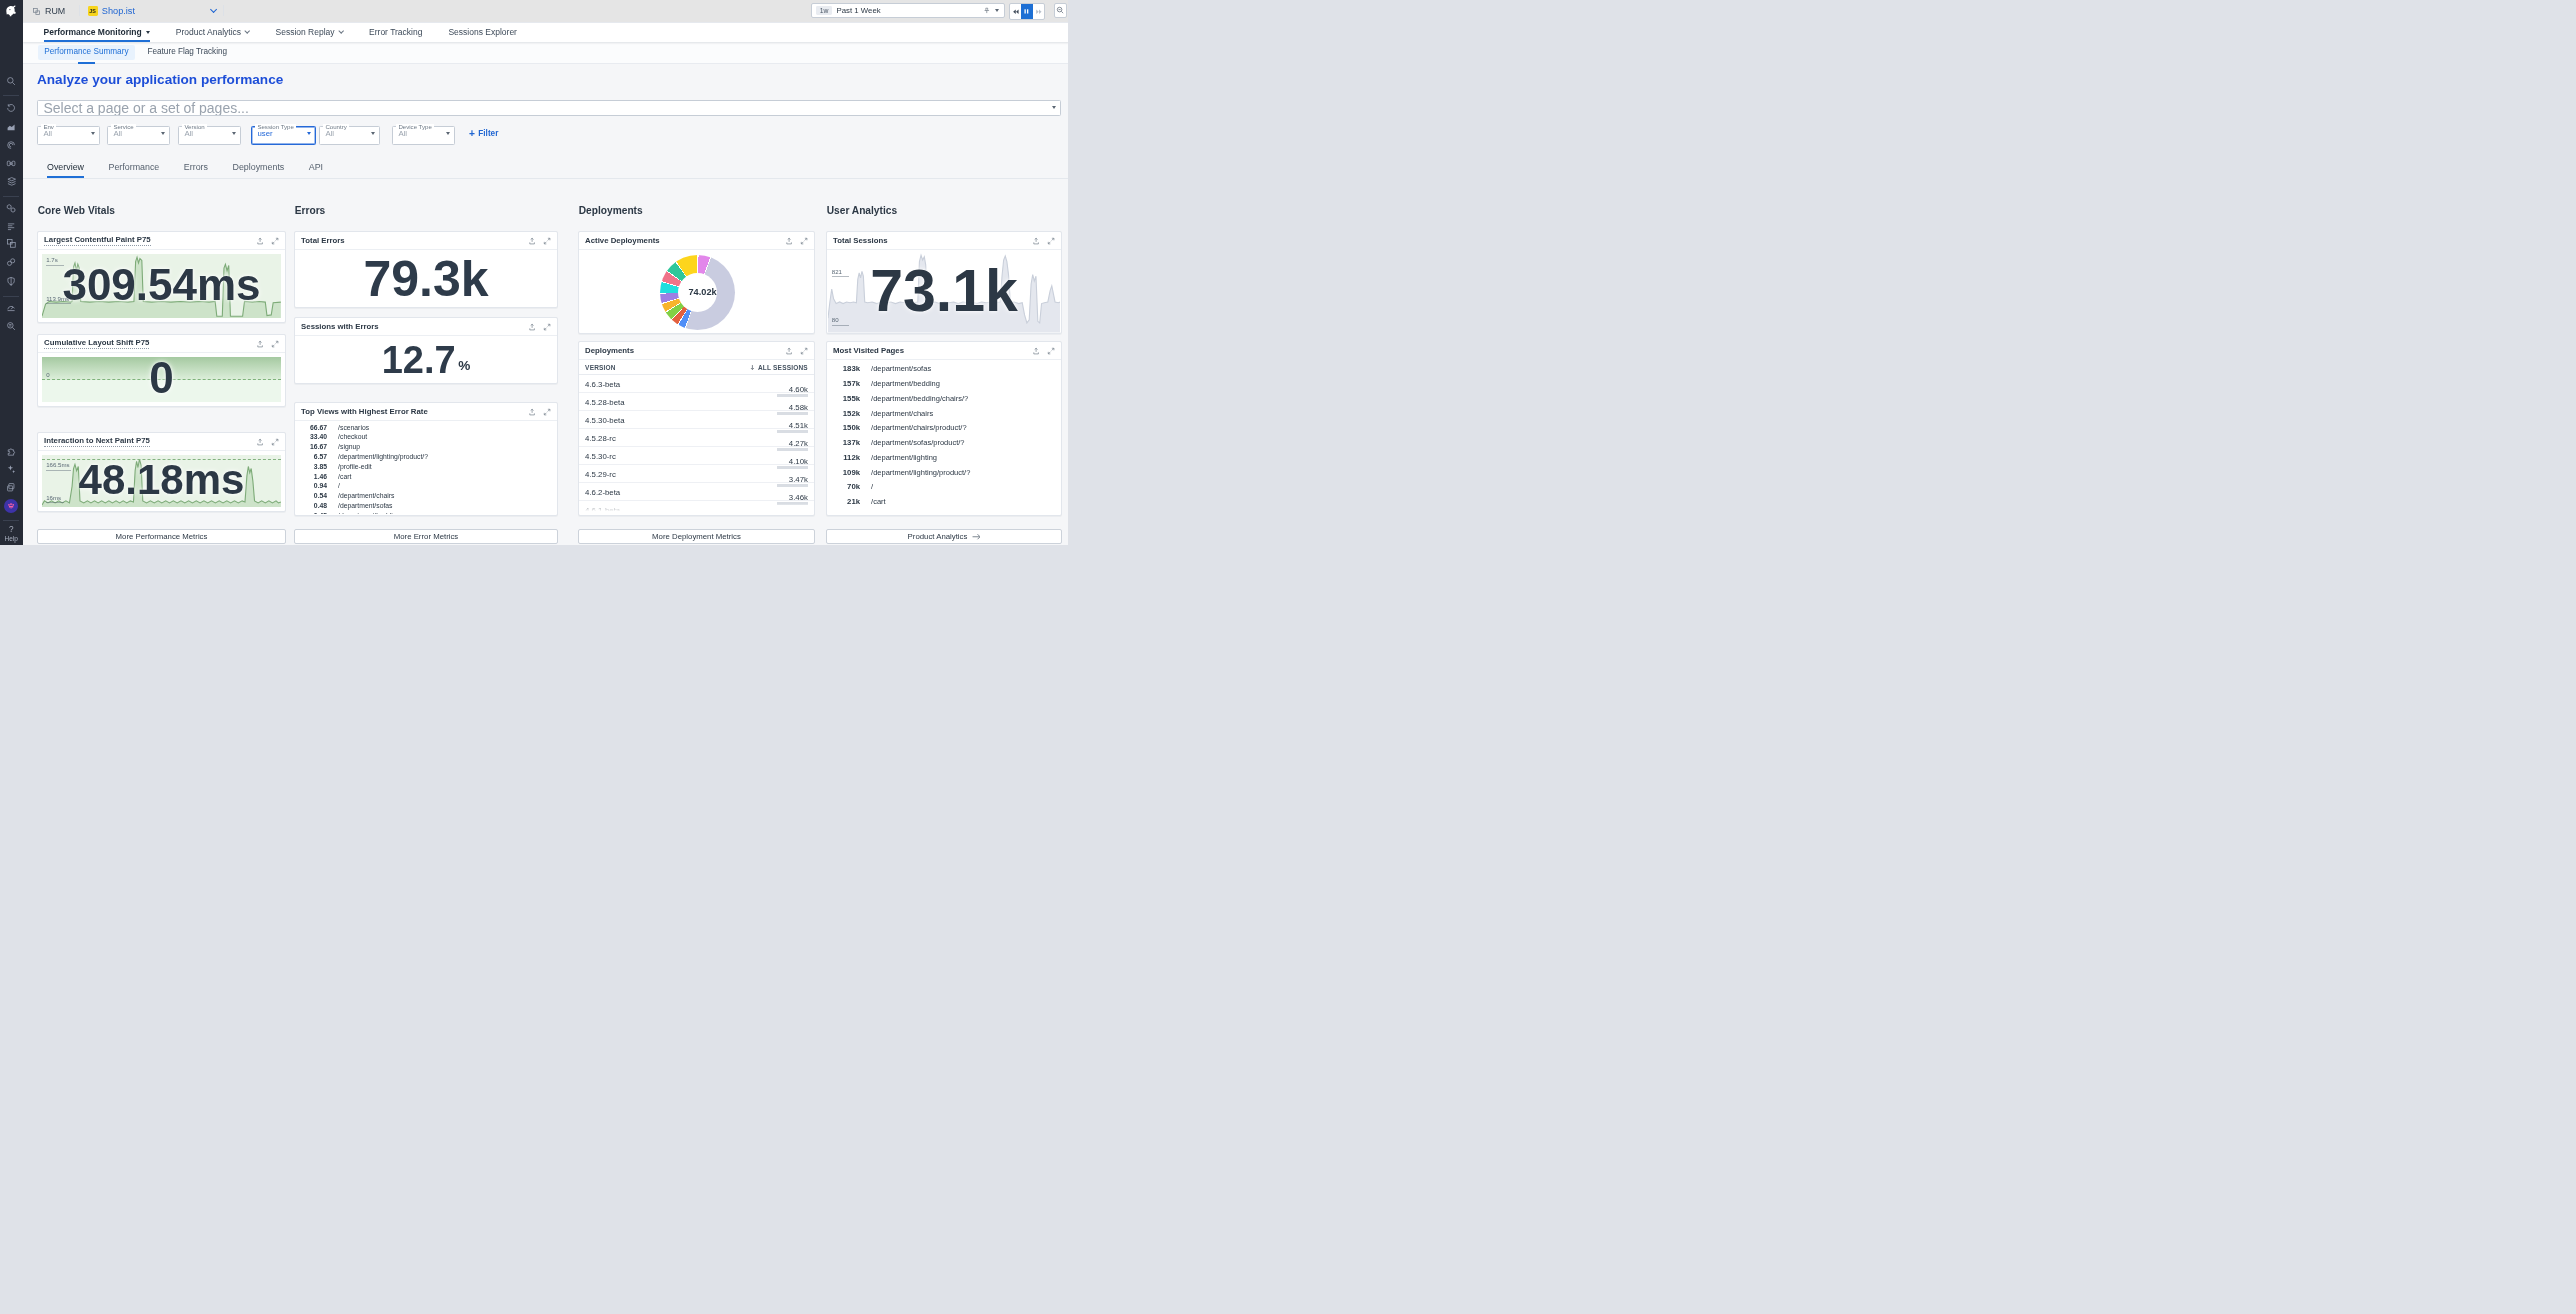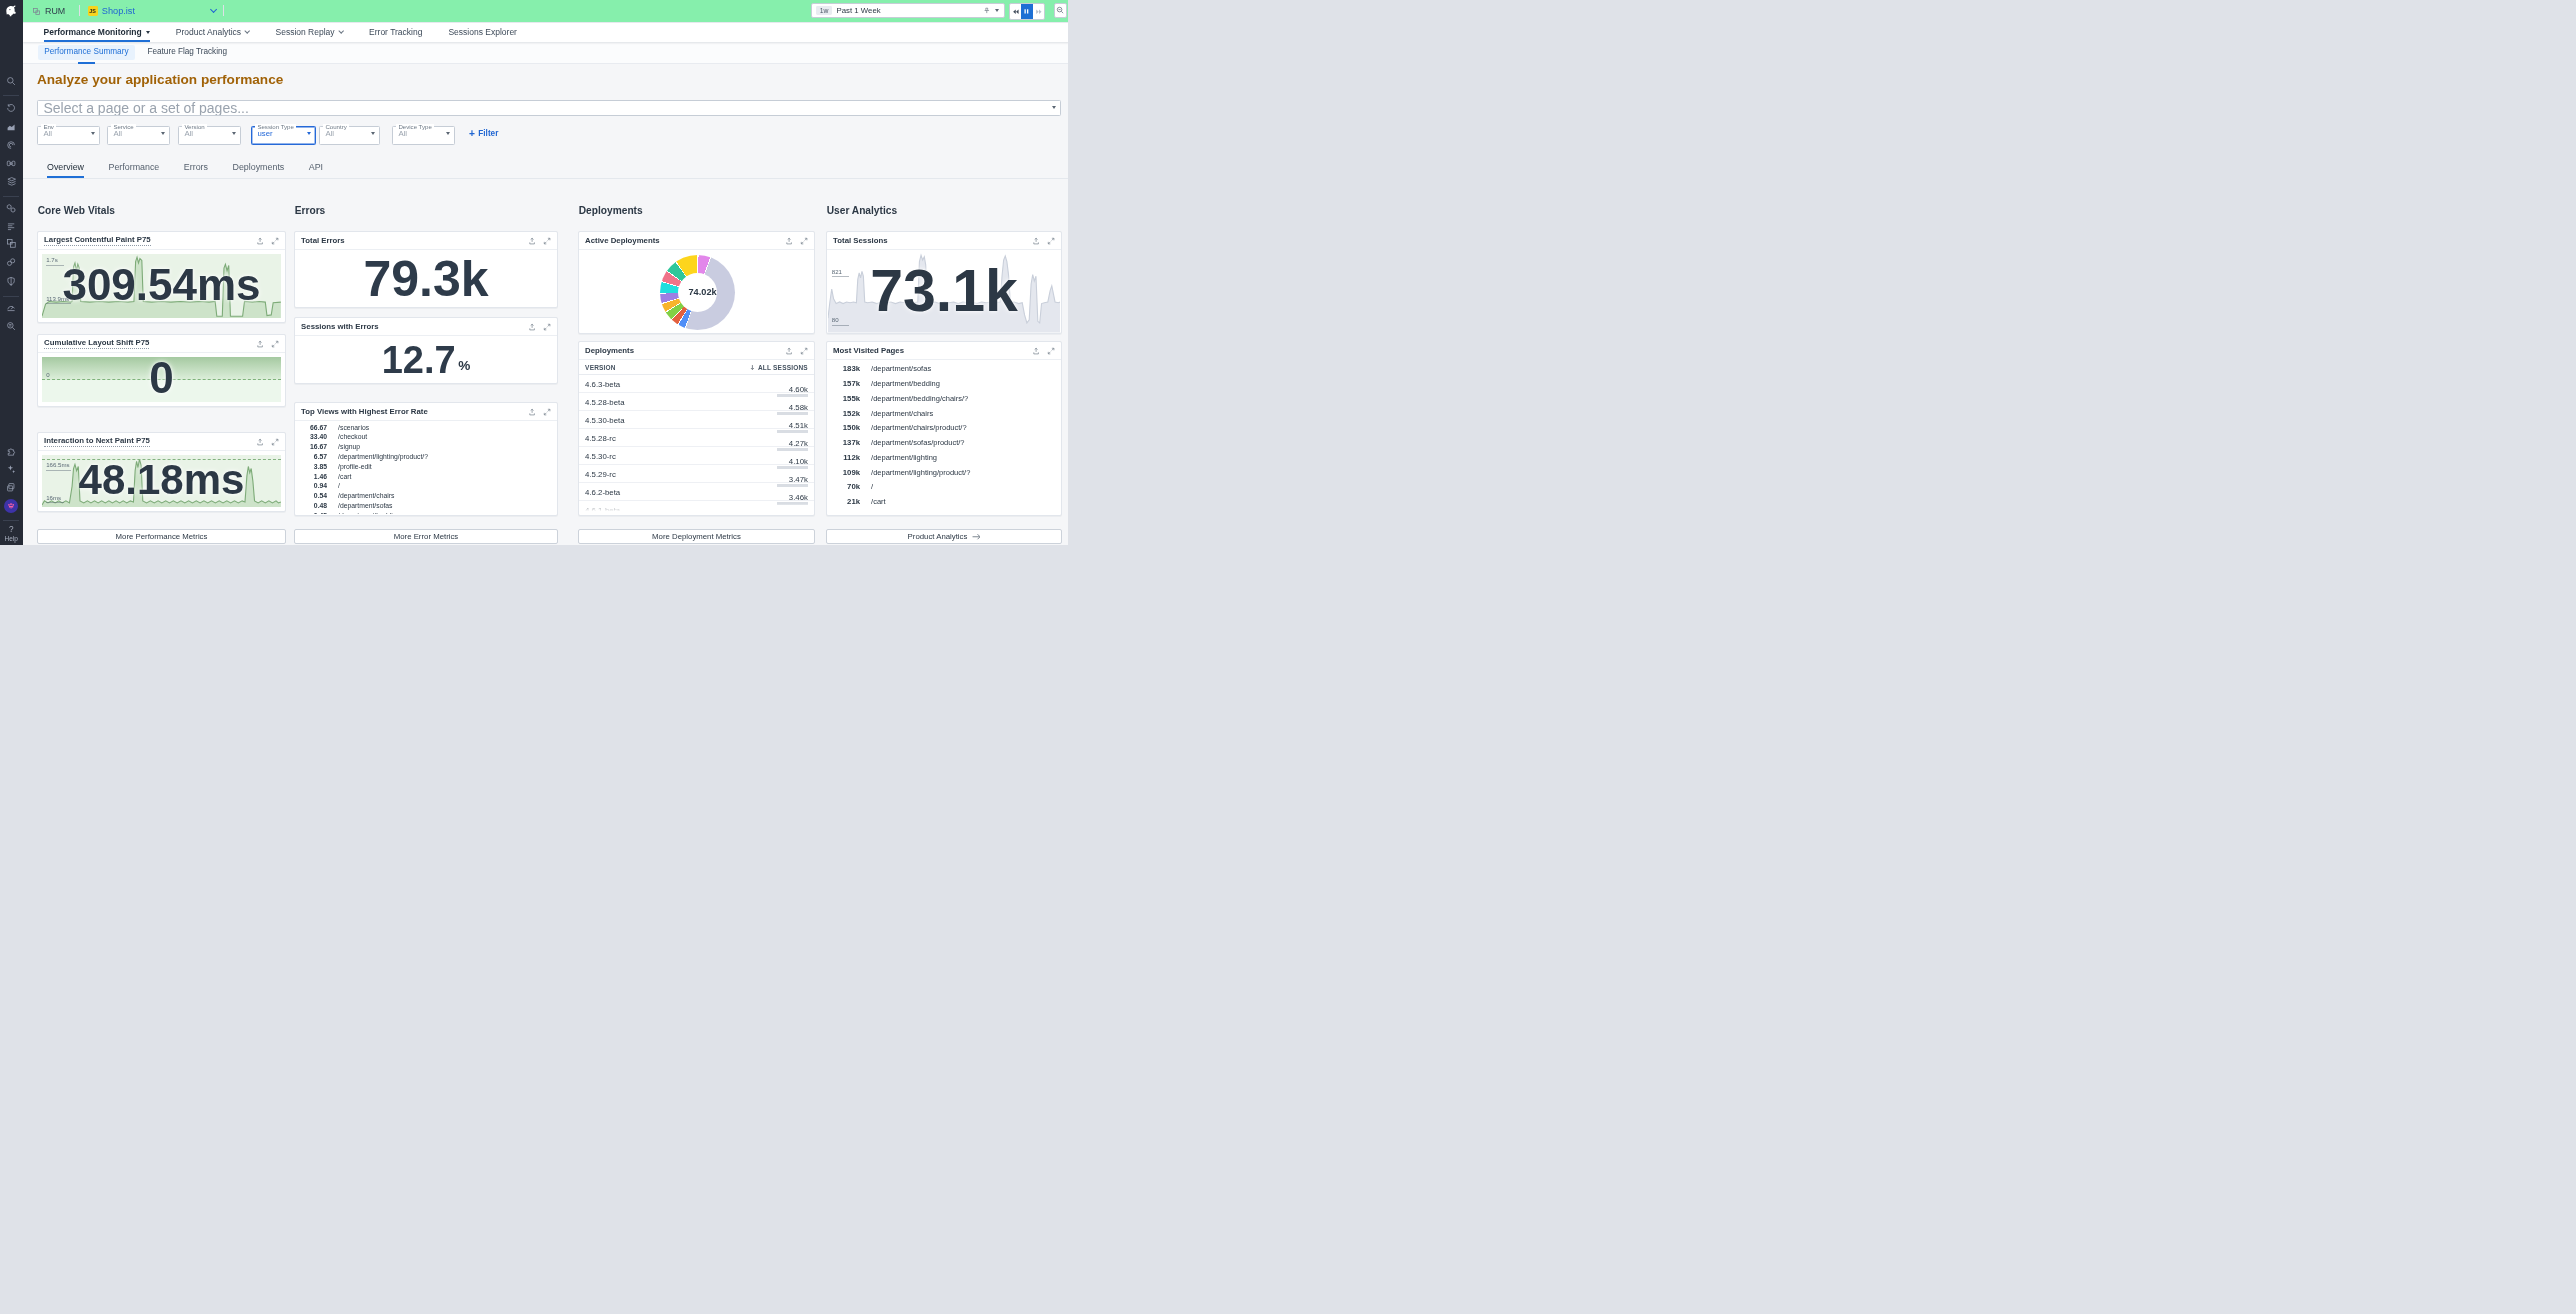--- a/index.html
+++ b/index.html
@@ -8,21 +8,21 @@
   
   .sidebar{position:absolute;left:0;top:0;width:22.5px;height:545px;background:#262b36;z-index:40;}
   .logo{position:absolute;top:3.4px;left:3.4px;width:15px;height:15px;}
   .s-icon{position:absolute;left:0;width:22.5px;height:11px;display:flex;justify-content:center;cursor:pointer;}
   .s-icon svg{width:10.2px;height:10.2px;stroke:#98a0b3;fill:none;stroke-width:1.2;}
   .s-icon svg .fl{fill:#98a0b3;stroke:none;}
   .sdiv{position:absolute;left:3.4px;width:15.7px;height:0.7px;background:#3a4150;}
   .bits{position:absolute;left:4.1px;width:14.3px;height:14.3px;border-radius:50%;background:#3d33a8;display:flex;align-items:center;justify-content:center;cursor:pointer;}
   .help{position:absolute;left:0;width:22.5px;text-align:center;color:#aab1c0;cursor:pointer;}
   
-  .topbar{position:absolute;left:22.5px;top:0;width:1046px;height:22px;background:#86efac;border-bottom:0.7px solid #e6e9ee;z-index:30;}
+  .topbar{position:absolute;left:22.5px;top:0;width:1046px;height:22px;background:#e5e5e5;border-bottom:0.7px solid #e6e9ee;z-index:30;}
   .brand{position:absolute;left:9.5px;top:0;height:22px;display:flex;align-items:center;gap:4.1px;font-size:8.9px;color:#2e3b4a;}
   .brand svg{width:8.9px;height:8.9px;stroke:#7d8793;fill:none;stroke-width:1.4;}
   .vd{position:absolute;top:5.4px;width:0.7px;height:11px;background:#dde1e7;}
   .appsel{position:absolute;left:65px;top:0;height:22px;width:129px;display:flex;align-items:center;gap:4.1px;cursor:pointer;}
   .jsbadge{width:10.2px;height:10.2px;background:#f7d41c;border-radius:1.4px;color:#2b2a17;font-size:5.4px;font-weight:bold;display:flex;align-items:center;justify-content:center;}
   .appname{font-size:9.2px;color:#2066d2;}
   .chev{width:4.1px;height:4.1px;border-right:1.1px solid #2066d2;border-bottom:1.1px solid #2066d2;transform:rotate(45deg);margin-top:-2px;}
   .appsel .chev{margin-left:auto;}
   .timebox{position:absolute;left:788px;top:3.4px;width:194px;height:14.3px;border:0.7px solid #c6cdd6;border-radius:2px;background:#fff;display:flex;align-items:center;padding:0 4.8px;gap:4.8px;box-sizing:border-box;cursor:pointer;}
   .tb-badge{background:#e9ecf1;border-radius:1.4px;font-size:6.8px;color:#4a5665;padding:0.7px 3.4px;}
@@ -43,21 +43,21 @@
   .ptab.caret-solid .c-solid{display:block;}
   .ptab.caret-chevron .c-chev{display:block;}
   .ptab.active{color:#222e3a;font-weight:bold;}
   .ptab.active::after{content:'';position:absolute;left:0;right:0;bottom:0;height:2px;background:#1f6fd6;}
   
   .snav{position:absolute;left:22.5px;top:42px;width:1046px;height:22px;background:#fbfcfd;border-bottom:0.7px solid #e8ebf0;z-index:10;display:flex;gap:5.4px;padding-left:15px;box-sizing:border-box;}
   .stab{height:14.3px;line-height:14.3px;margin-top:3.4px;font-size:8.2px;color:#3d4a59;padding:0 6.8px;border-radius:2px;position:relative;cursor:pointer;}
   .stab.active{background:#e8f2fd;color:#1f6fd6;}
   .stab.active::after{content:'';position:absolute;left:50%;margin-left:-8.9px;bottom:-4.1px;width:17.7px;height:2px;background:#1f6fd6;}
   
-  .ptitle{position:absolute;left:37px;top:72px;font-size:13.6px;font-weight:bold;color:#a16207;}
+  .ptitle{position:absolute;left:37px;top:72px;font-size:13.6px;font-weight:bold;color:#1d4ed8;}
   .pagesel{position:absolute;left:37px;top:100px;width:1024px;height:15.7px;box-sizing:border-box;}
   .pagesel input{width:100%;height:100%;border:0.7px solid #c6cdd6;border-radius:1.4px;padding:0 13.6px 0 5.4px;font-size:14px;font-family:inherit;color:#2c3845;box-sizing:border-box;outline:none;}
   .pagesel input::placeholder{color:#9aa3ae;}
   .pagesel .car{position:absolute;right:4.8px;top:6.1px;}
   .filters{position:absolute;left:0;top:0;}
   .filter{position:absolute;top:126px;height:19px;background:#fff;border:0.7px solid #c6cdd6;border-radius:1.4px;box-sizing:border-box;cursor:pointer;}
   .filter:nth-child(1){left:37px;width:63px;}
   .filter:nth-child(2){left:107px;width:63px;}
   .filter:nth-child(3){left:178px;width:63px;}
   .filter:nth-child(4){left:251px;width:65px;}

